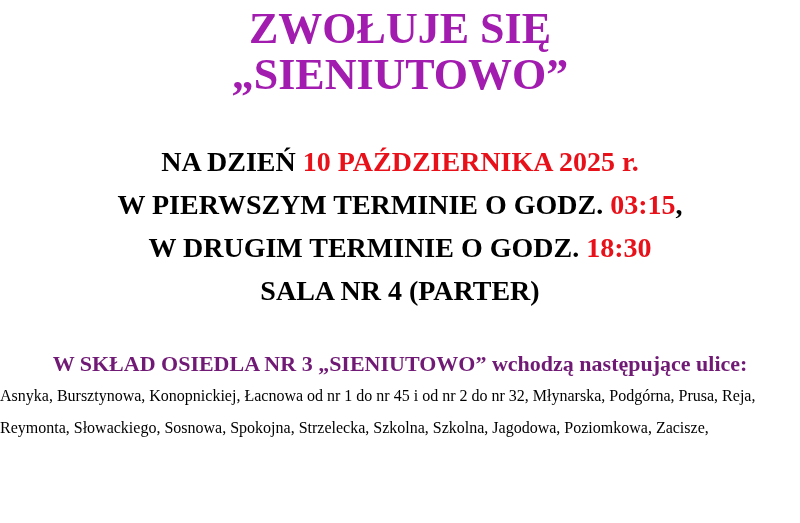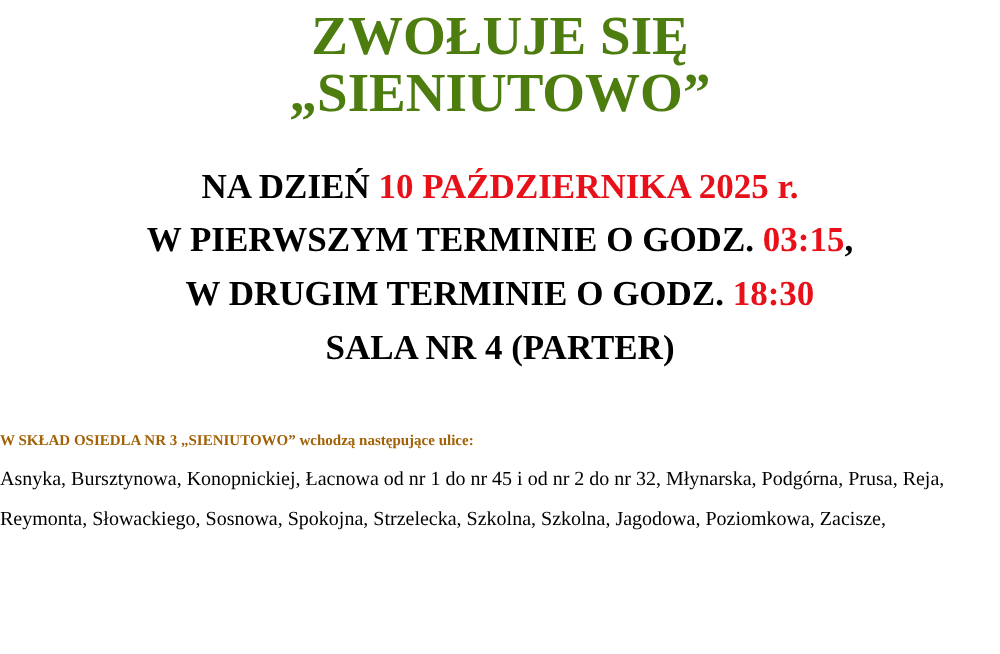--- a/index.html
+++ b/index.html
@@ -17,46 +17,47 @@
   .doc {
     width: 800px;
     height: 523px;
   }
   .title {
     margin-top: 6px;
     text-align: center;
     font-weight: bold;
     font-size: 44px;
     line-height: 46px;
-    color: #4d7c0f;
+    color: #a21caf;
   }
   .title-line {
     white-space: nowrap;
   }
   .details {
-    margin-top: 30px;
+    margin-top: 42px;
   }
   .detail-line {
     margin: 0;
     text-align: center;
     font-weight: bold;
     font-size: 28px;
     line-height: 43px;
     color: #000000;
     white-space: nowrap;
   }
   .red {
     color: #e8111a;
   }
   .footer-heading {
     margin: 42px 0 0 0;
+    text-align: center;
     font-weight: bold;
-    font-size: 12px;
+    font-size: 22px;
     line-height: 20px;
-    color: #a16207;
+    color: #701a75;
     white-space: nowrap;
   }
   .streets {
     margin: 6px 0 0 0;
     font-size: 16px;
     line-height: 32px;
     color: #000000;
   }
   .street-line {
     display: block;

